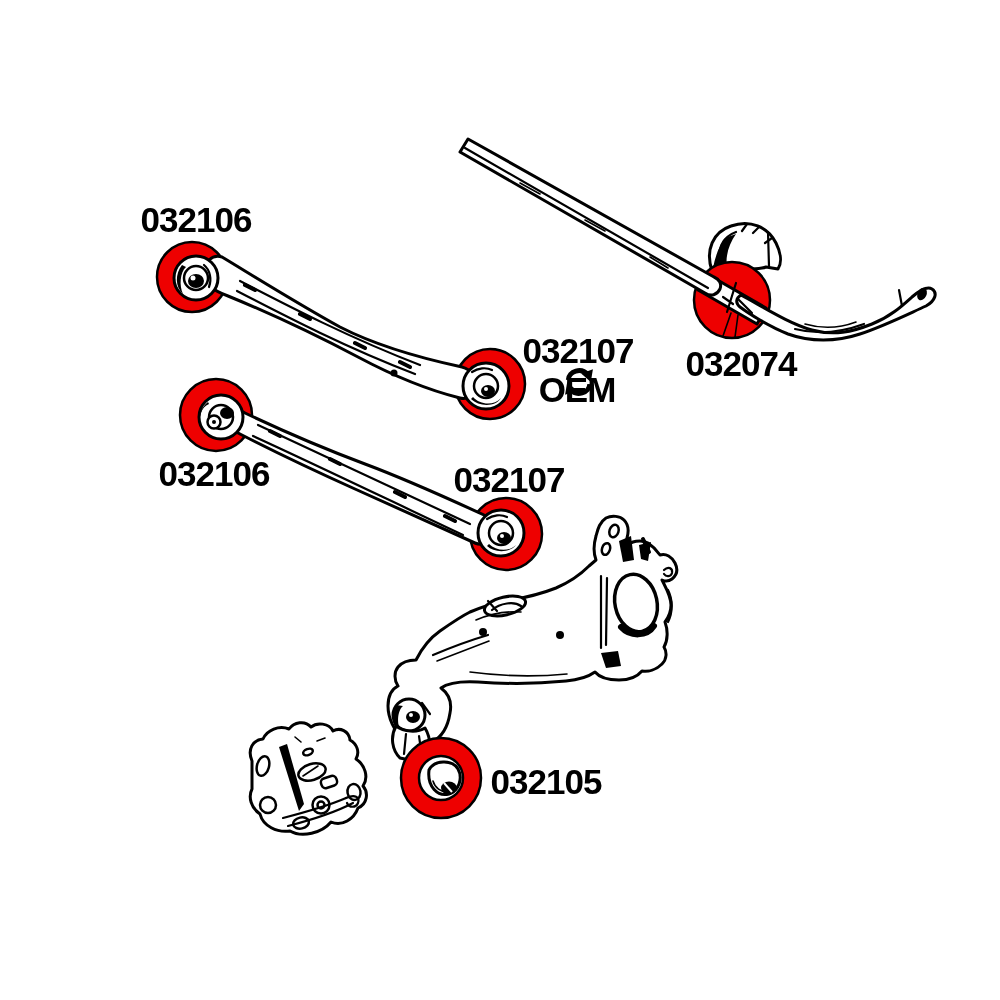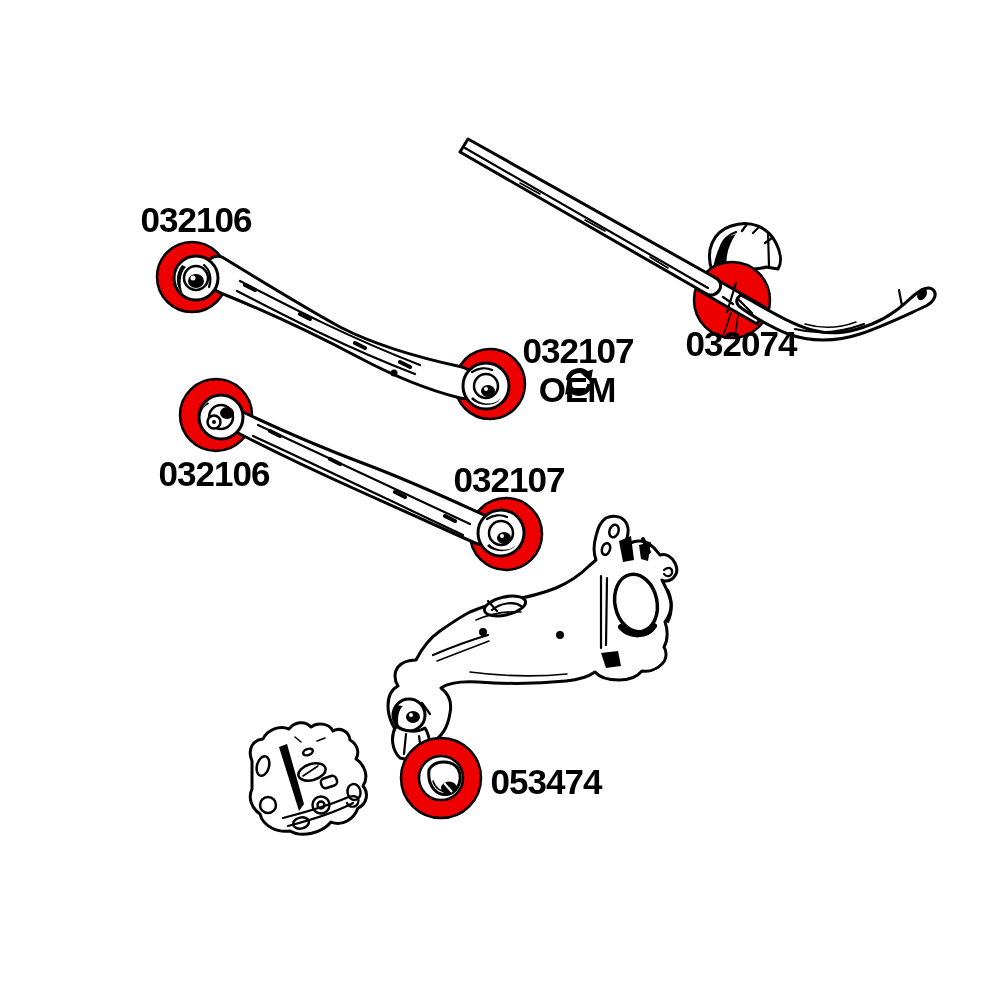--- a/index.html
+++ b/index.html
@@ -210,22 +210,22 @@
     <path class="l" d="M288,826 C311,820 336,812 353,803"></path>
     <path class="l" d="M346,798 C355,794 360,797 358,803 C356,808 349,808 347,803"></path>
     <path class="lt" d="M295,737 L301,742 M317,741 L325,738"></path>
   </g>
 </svg>
 
 <div class="plabel" style="left:196px;top:220px">032106</div>
 <div class="plabel" style="left:578px;top:351px">032107</div>
 <div class="plabel" style="left:214px;top:474px">032106</div>
 <div class="plabel" style="left:509px;top:480px">032107</div>
-<div class="plabel" style="left:741px;top:344px">032074</div>
-<div class="plabel" style="left:546px;top:782px">053474</div>
+<div class="plabel" style="left:741px;top:364px">032074</div>
+<div class="plabel" style="left:546px;top:782px">032105</div>
 
 <div class="icon-box" style="left:562px;top:367px">
   <svg viewBox="0 0 30 28" width="34" height="30">
     <path d="M5,12 A10,9 0 0 1 23,7" fill="none" stroke="#000" stroke-width="4.5"></path>
     <polygon points="26,14 28,2 17,6" fill="#000"></polygon>
     <path d="M25,16 A10,9 0 0 1 7,21" fill="none" stroke="#000" stroke-width="4.5"></path>
     <polygon points="4,14 2,26 13,22" fill="#000"></polygon>
   </svg>
 </div>
 <div class="plabel" style="left:577px;top:390px">OEM</div>

